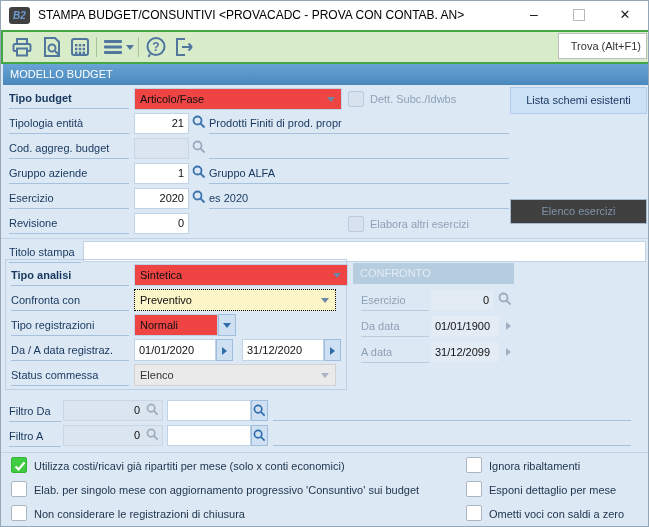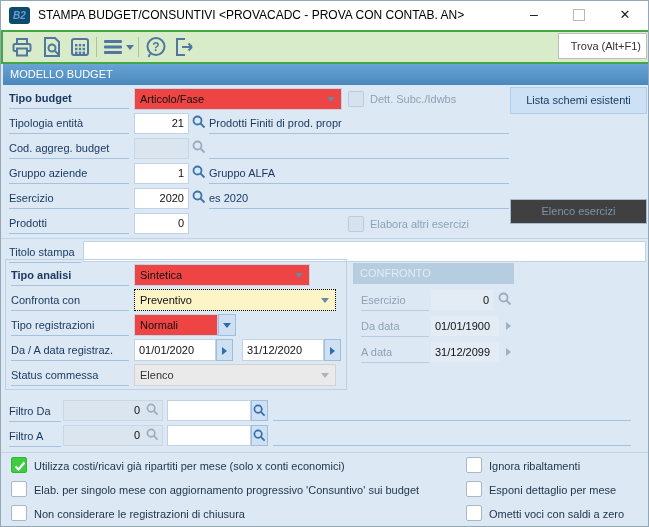--- a/index.html
+++ b/index.html
@@ -1,21 +1,21 @@
 <!DOCTYPE html>
 <html><head>
 <meta charset="utf-8">
 <style>
   html,body{margin:0;padding:0;background:#f0f0f0;font-family:"Liberation Sans",sans-serif;}
   #win{position:relative;width:649px;height:527px;background:#dce8f4;border:1px solid #94a7b7;
        box-sizing:border-box;overflow:hidden;font-size:11px;color:#17375e;}
   .abs{position:absolute;box-sizing:border-box;}
   
   .titlebar{left:0;top:0;width:649px;height:29px;background:#ffffff;}
-  .appicon{left:8px;top:6px;width:21px;height:17px;background:#0c4a6e;border-radius:3px;
+  .appicon{left:8px;top:6px;width:21px;height:17px;background:#404040;border-radius:3px;
            color:#6f9bd1;font-style:italic;font-weight:bold;font-size:10px;text-align:center;line-height:17px;}
   .wtitle{left:37px;top:0;height:44px;line-height:29px;font-size:12px;font-weight:normal;color:#000;white-space:nowrap;}
   .wbtn{top:0;width:30px;height:29px;text-align:center;line-height:27px;font-size:14px;color:#222;cursor:default;}
   .wbtn.max span{display:inline-block;width:10px;height:10px;border:1px solid #b9b9b9;vertical-align:middle;}
   
   .toolbar{left:0;top:29px;width:649px;height:34px;background:#d8ecca;border:2px solid #43a843;}
   .tbicon{top:34px;width:24px;height:24px;color:#51779e;}
   .tbsep{top:36px;width:1px;height:20px;background:#a6c598;}
   .caret{width:0;height:0;border-left:4px solid transparent;border-right:4px solid transparent;border-top:5px solid #51779e;}
   .trova{left:557px;top:32px;width:89px;height:26px;background:#fff;border:1px solid #bdbdbd;
@@ -168,35 +168,35 @@
   <div class="abs lbl" style="left:8px;top:187px;width:120px;">Esercizio</div>
   <div class="abs fld num" style="left:133px;top:187px;width:55px;">2020</div>
   <div class="abs" style="left:191px;top:189px;">
     <svg width="14" height="14" viewBox="0 0 14 14" fill="none" stroke="#3c74ad" stroke-width="1.8">
         <circle cx="5.5" cy="5.5" r="4"></circle>
         <path d="M8.5 8.5l4 4"></path>
       </svg>
   </div>
   <div class="abs desc" style="left:208px;top:187px;width:300px;">es 2020</div>
 
-  <div class="abs lbl" style="left:8px;top:212px;width:120px;">Prodotti</div>
+  <div class="abs lbl" style="left:8px;top:212px;width:120px;">Revisione</div>
   <div class="abs fld num" style="left:133px;top:212px;width:55px;">0</div>
   <div class="abs cb dis" style="left:347px;top:215px;"></div>
   <div class="abs cbl gray" style="left:369px;top:215px;">Elabora altri esercizi</div>
   <div class="abs btn dis" style="left:509px;top:198px;width:137px;height:25px;line-height:23px;">Elenco esercizi</div>
 
   <div class="abs hline" style="left:0;top:237px;width:649px;"></div>
 
   <div class="abs lbl" style="left:8px;top:241px;width:72px;">Titolo stampa</div>
   <div class="abs fld" style="left:82px;top:240px;width:563px;"></div>
 
   <div class="abs panel" style="left:4px;top:258px;width:342px;height:131px;"></div>
 
   <div class="abs lbl b" style="left:10px;top:264px;width:118px;">Tipo analisi</div>
-  <div class="abs combo" style="left:133px;top:263px;width:176px;">
+  <div class="abs combo" style="left:133px;top:263px;width:214px;">
     <span>Sintetica</span>
     <div class="darr"></div>
   </div>
 
   <div class="abs lbl" style="left:10px;top:289px;width:118px;">Confronta con</div>
   <div class="abs combo yellow" style="left:133px;top:288px;width:202px;">
     <span>Preventivo</span>
     <div class="darr"></div>
   </div>
 

